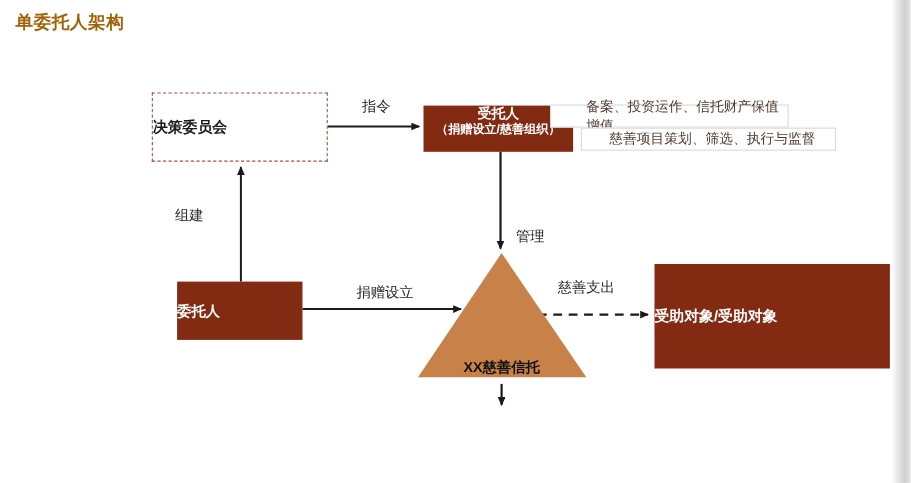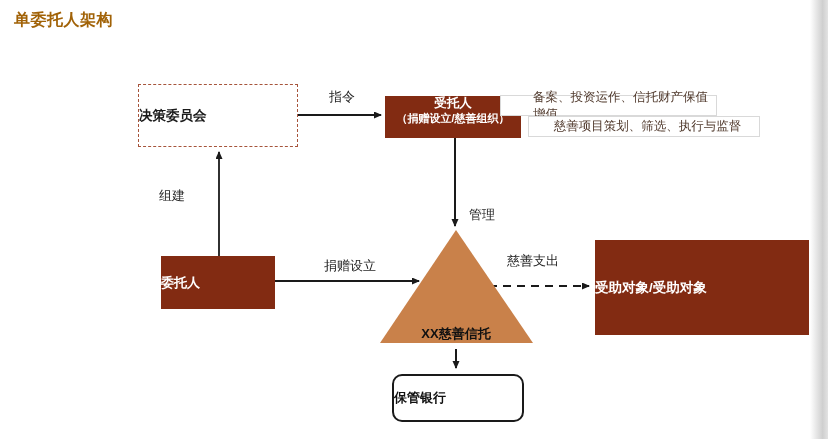--- a/index.html
+++ b/index.html
@@ -83,23 +83,20 @@
   <div class="node principal-box">
     <span>委托人</span>
   </div>
 
   <div class="triangle-label">XX慈善信托</div>
 
   <div class="node executor-box">
     <span>受助对象/受助对象</span>
   </div>
 
-  <div class="node custodian-box">
-    <span>保管银行</span>
-  </div>
 
   <div class="edge-label lbl-instruction">指令</div>
   <div class="edge-label lbl-form">组建</div>
   <div class="edge-label lbl-donate">捐赠设立</div>
   <div class="edge-label lbl-manage">管理</div>
   <div class="edge-label lbl-expense">慈善支出</div>
 
   <div class="page-edge"></div>
 
 </div>

